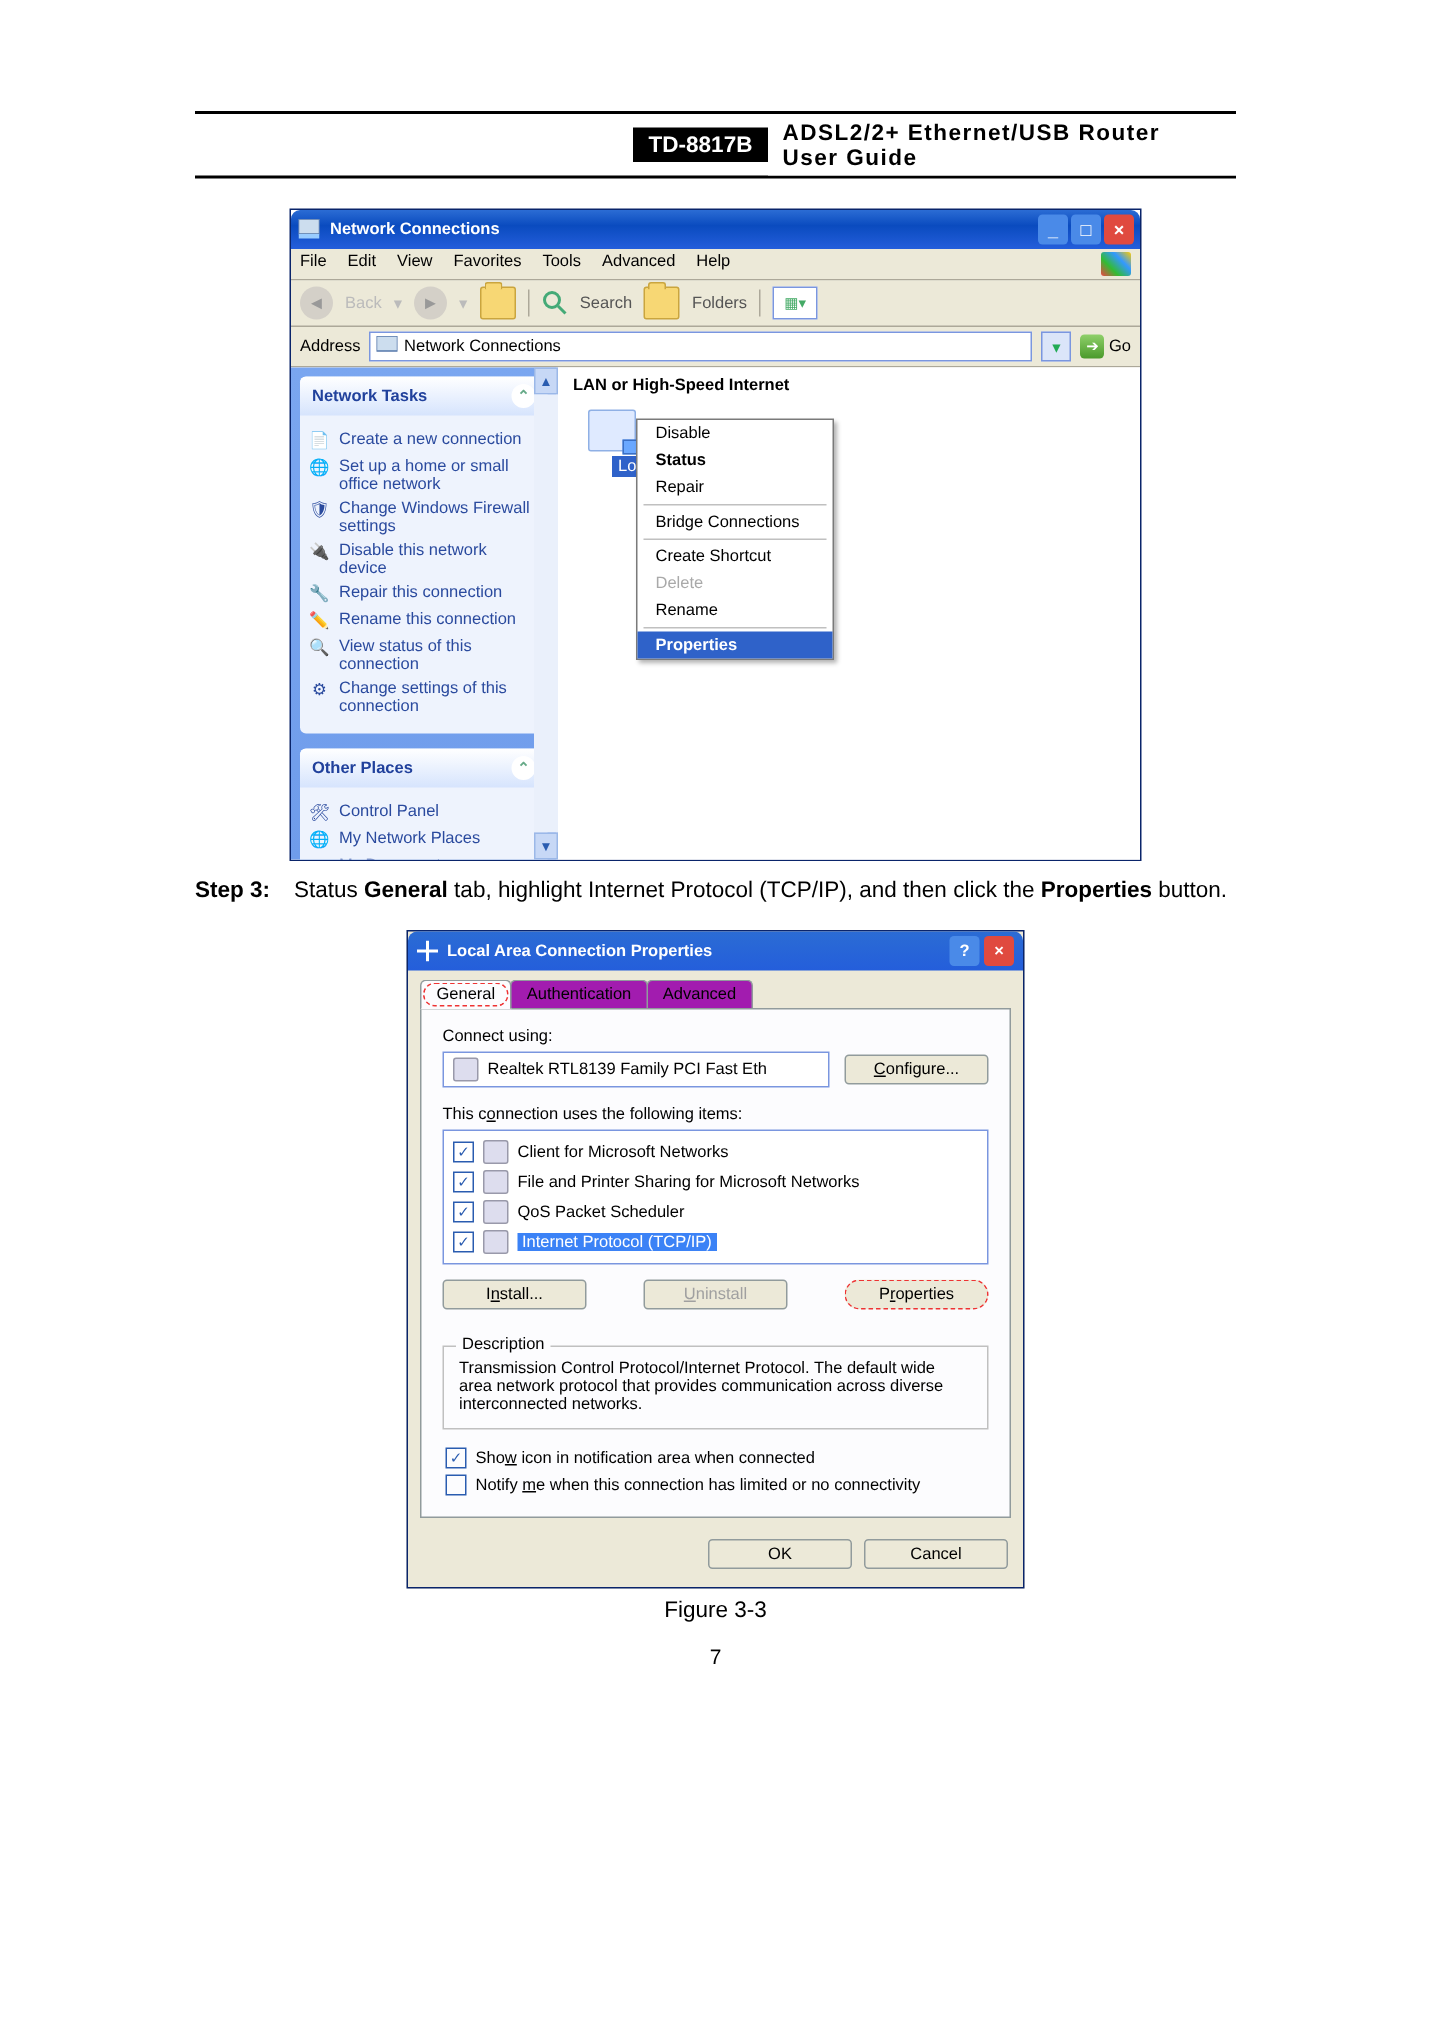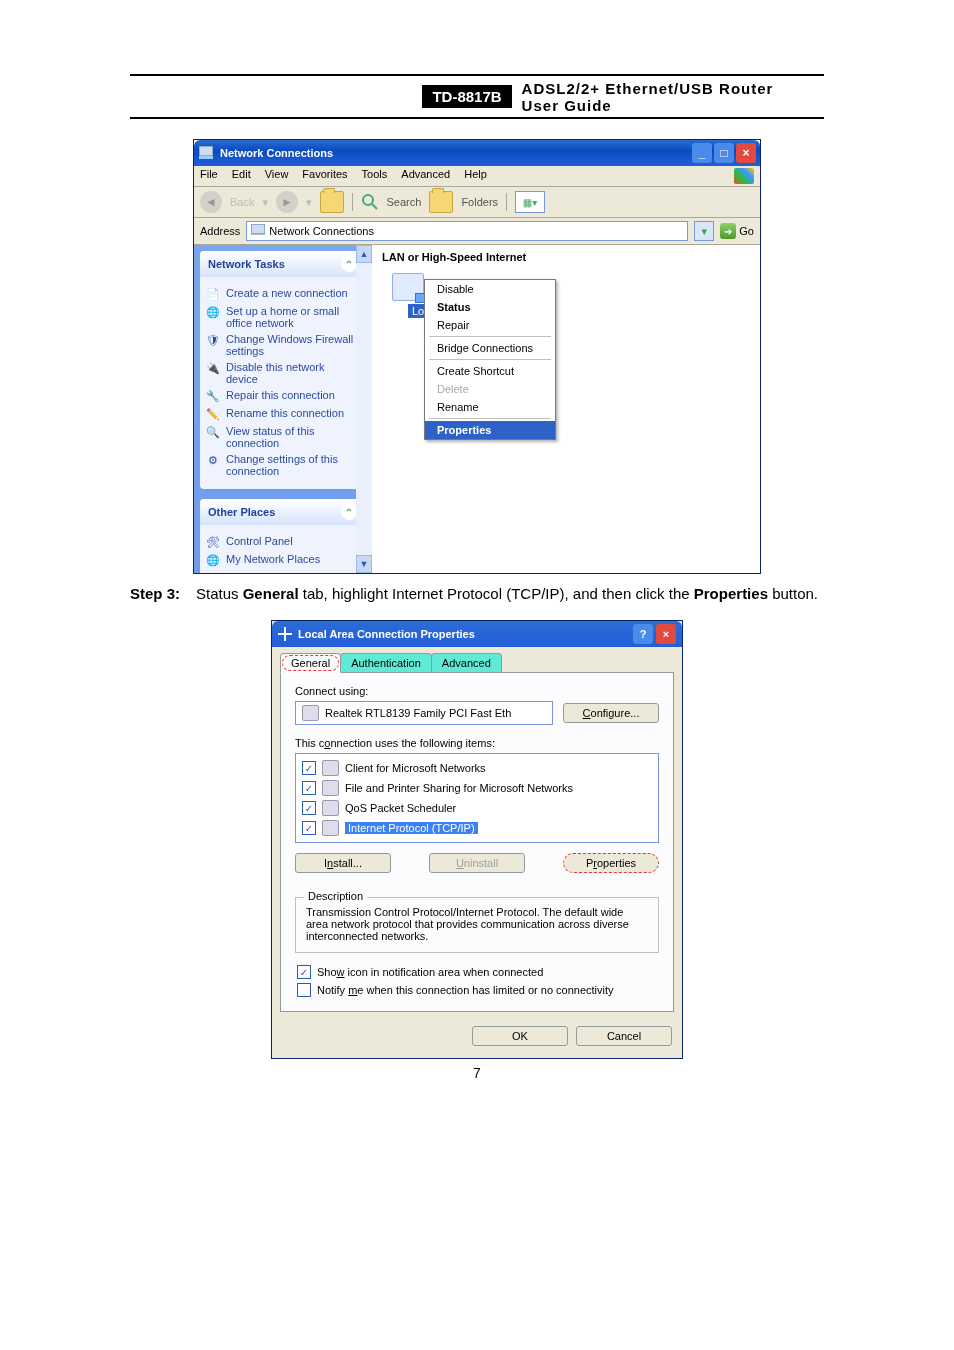--- a/index.html
+++ b/index.html
@@ -61,21 +61,21 @@
   .step b{font-weight:bold}
   .step .lab{display:inline-block;width:66px;font-weight:bold;vertical-align:top}
   .step .body{display:inline-block;width:calc(100% - 70px);vertical-align:top}
   
   .dlg{width:410px;margin:8px auto 6px auto;font-family:Tahoma,Arial;font-size:11px;background:#ece9d8;border:1px solid #0a246a}
   .dlg-title{background:linear-gradient(#2b6cd4,#245edb);color:#fff;height:26px;display:flex;align-items:center;padding:0 6px;font-weight:bold;border-top-left-radius:6px;border-top-right-radius:6px}
   .dlg-title .spacer{flex:1}
   .dlg-help{width:20px;height:20px;background:#4a8ae8;border-radius:3px;color:#fff;display:flex;align-items:center;justify-content:center;font-weight:bold;margin-right:3px}
   .dlg-close{width:20px;height:20px;background:#e04a3f;border-radius:3px;color:#fff;display:flex;align-items:center;justify-content:center;font-weight:bold}
   .tabs{display:flex;align-items:flex-end;padding:6px 8px 0 8px;gap:0}
-  .tab{padding:3px 10px;border:1px solid #919b9c;border-bottom:none;background:#5eead4;border-top-left-radius:4px;border-top-right-radius:4px;margin-right:-1px;position:relative}
+  .tab{padding:3px 10px;border:1px solid #919b9c;border-bottom:none;background:#a21caf;border-top-left-radius:4px;border-top-right-radius:4px;margin-right:-1px;position:relative}
   .tab.active{background:#fcfcfe;z-index:2;border-bottom:1px solid #fcfcfe;margin-bottom:-1px}
   .tab.active .ring{position:absolute;inset:1px;border:1px dashed #e33;border-radius:10px;pointer-events:none}
   .tab-pane{margin:0 8px 8px 8px;background:#fcfcfe;border:1px solid #919b9c;padding:12px 14px 12px 14px}
   .lbl{margin-bottom:4px}
   .adapter-row{display:flex;gap:10px;align-items:center;margin-bottom:12px}
   .adapter{flex:1;border:1px solid #7a96df;background:#fff;height:22px;display:flex;align-items:center;gap:6px;padding:0 6px}
   .btn{border:1px solid #919b9c;background:#ece9d8;padding:3px 12px;border-radius:3px;min-width:70px;text-align:center}
   .btn.dis{color:#a0a0a0}
   .btn.mark{border:1px dashed #e33;border-radius:12px}
   .items{border:1px solid #7a96df;background:#fff;padding:4px 4px;margin-bottom:10px}
@@ -328,15 +328,16 @@
       <div class="item">
           <span class="chk" style="color:transparent">✓</span>
           <span>Notify <span class="u">m</span>e when this connection has limited or no connectivity</span>
         </div>
     </div>
     <div class="foot">
       <div class="btn">OK</div>
       <div class="btn">Cancel</div>
     </div>
   </div>
+  <div class="fig-cap">Figure 3-3</div>
 
   <div class="pgnum">7</div>
 </div>
 
 </body></html>

